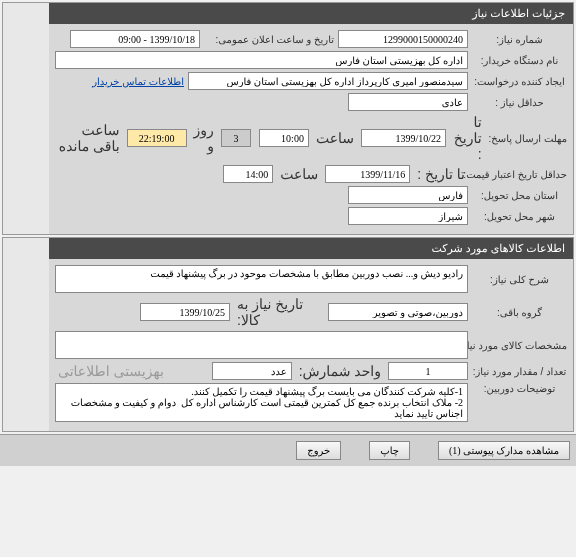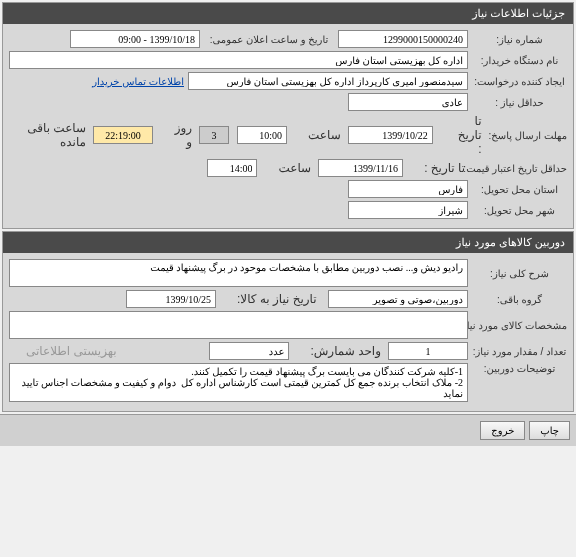--- a/index.html
+++ b/index.html
@@ -11,20 +11,21 @@
       font-family: Tahoma, Arial, sans-serif;
       font-size: 11px;
       background: #f0f0f0;
       direction: rtl;
       width: 576px;
     }
     .panel {
       background: #e8e8e8;
       border: 1px solid #999;
       margin: 2px;
+      padding-left: 46px;
     }
     .panel-header {
       background: #4a4a4a;
       color: #fff;
       padding: 4px 8px;
       font-size: 11px;
     }
     .panel-body {
       padding: 6px;
       background: #d8d8d8;
@@ -72,26 +73,26 @@
       background: #d0d0d0;
       border-top: 1px solid #999;
     }
     .btn {
       background: linear-gradient(#f8f8f8, #ddd);
       border: 1px solid #888;
       padding: 3px 10px;
       font-size: 10px;
       font-family: Tahoma;
       cursor: pointer;
+      margin-left: 24px;
     }
     .small-label {
-      font-size: 12px;
+      font-size: 14px;
       color: #333;
       padding: 0 3px;
-      margin-left: 14px;
     }
     .flex-grow {
       flex: 1;
     }
     .watermark {
       position: relative;
     }
     .watermark::after {
       content: "";
       position: absolute;
@@ -103,21 +104,21 @@
 </head>
 <body>
 
 <div class="panel">
   <div class="panel-header">جزئیات اطلاعات نیاز</div>
   <div class="panel-body watermark">
 
     <div class="row">
       <span class="label label-w1">شماره نیاز:</span>
       <input class="input" style="width: 130px;" readonly="" value="1299000150000240">
-      <span class="label" style="width:130px;text-align:center">تاریخ و ساعت اعلان عمومی:</span>
+      <span class="label" style="width:130px;text-align:right">تاریخ و ساعت اعلان عمومی:</span>
       <input class="input" style="width: 130px;" readonly="" value="1399/10/18 - 09:00">
     </div>
 
     <div class="row">
       <span class="label label-w1">نام دستگاه خریدار:</span>
       <input class="input flex-grow" readonly="" value="اداره کل بهزیستی استان فارس" style="">
     </div>
 
     <div class="row">
       <span class="label label-w1">ایجاد کننده درخواست:</span>
@@ -158,21 +159,21 @@
 
     <div class="row">
       <span class="label label-w1">شهر محل تحویل:</span>
       <input class="input" style="width: 120px;" readonly="" value="شیراز">
     </div>
 
   </div>
 </div>
 
 <div class="panel">
-  <div class="panel-header">دوربین کالاهای مورد نیاز</div>
+  <div class="panel-header">اطلاعات کالاهای مورد شرکت</div>
   <div class="panel-body watermark">
 
     <div class="row">
       <span class="label label-w1">شرح کلی نیاز:</span>
       <textarea class="textarea flex-grow" rows="2" readonly="" style="">رادیو دیش و... نصب دوربین مطابق با مشخصات موحود در برگ پیشنهاد قیمت</textarea>
     </div>
 
     <div class="row">
       <span class="label label-w1">گروه باقی:</span>
       <input class="input" style="width: 140px;" readonly="" value="دوربین،صوتی و تصویر">
@@ -197,15 +198,16 @@
     <div class="row" style="align-items:flex-start">
       <span class="label label-w1">توضیحات دوربین:</span>
       <textarea class="textarea flex-grow" rows="3" readonly="" style="">1-کلیه شرکت کنندگان می بایست برگ پیشنهاد قیمت را تکمیل کنند.
 2- ملاک انتخاب برنده جمع کل کمترین قیمتی است کارشناس اداره کل  دوام و کیفیت و مشخصات اجناس تایید نماید</textarea>
     </div>
 
   </div>
 </div>
 
 <div class="btn-row">
+  <button class="btn">مشاهده مدارک پیوستی (1)</button>
   <button class="btn">چاپ</button>
   <button class="btn">خروج</button>
 </div>
 
 </body></html>

